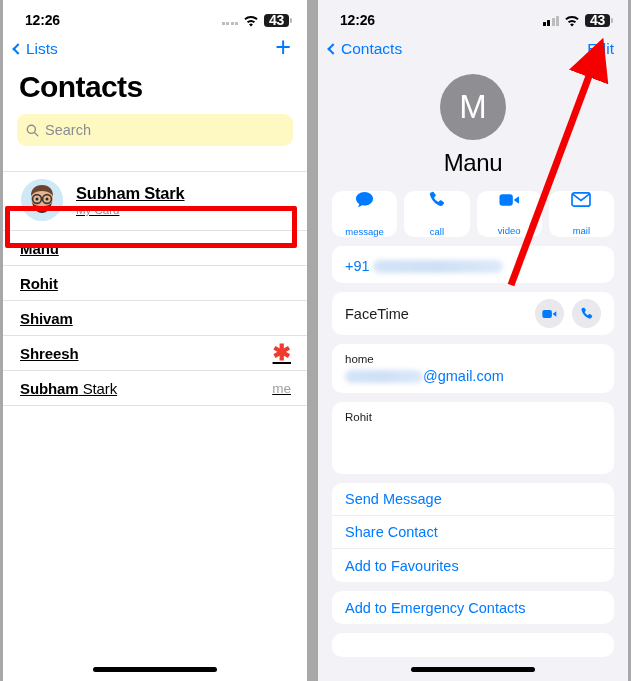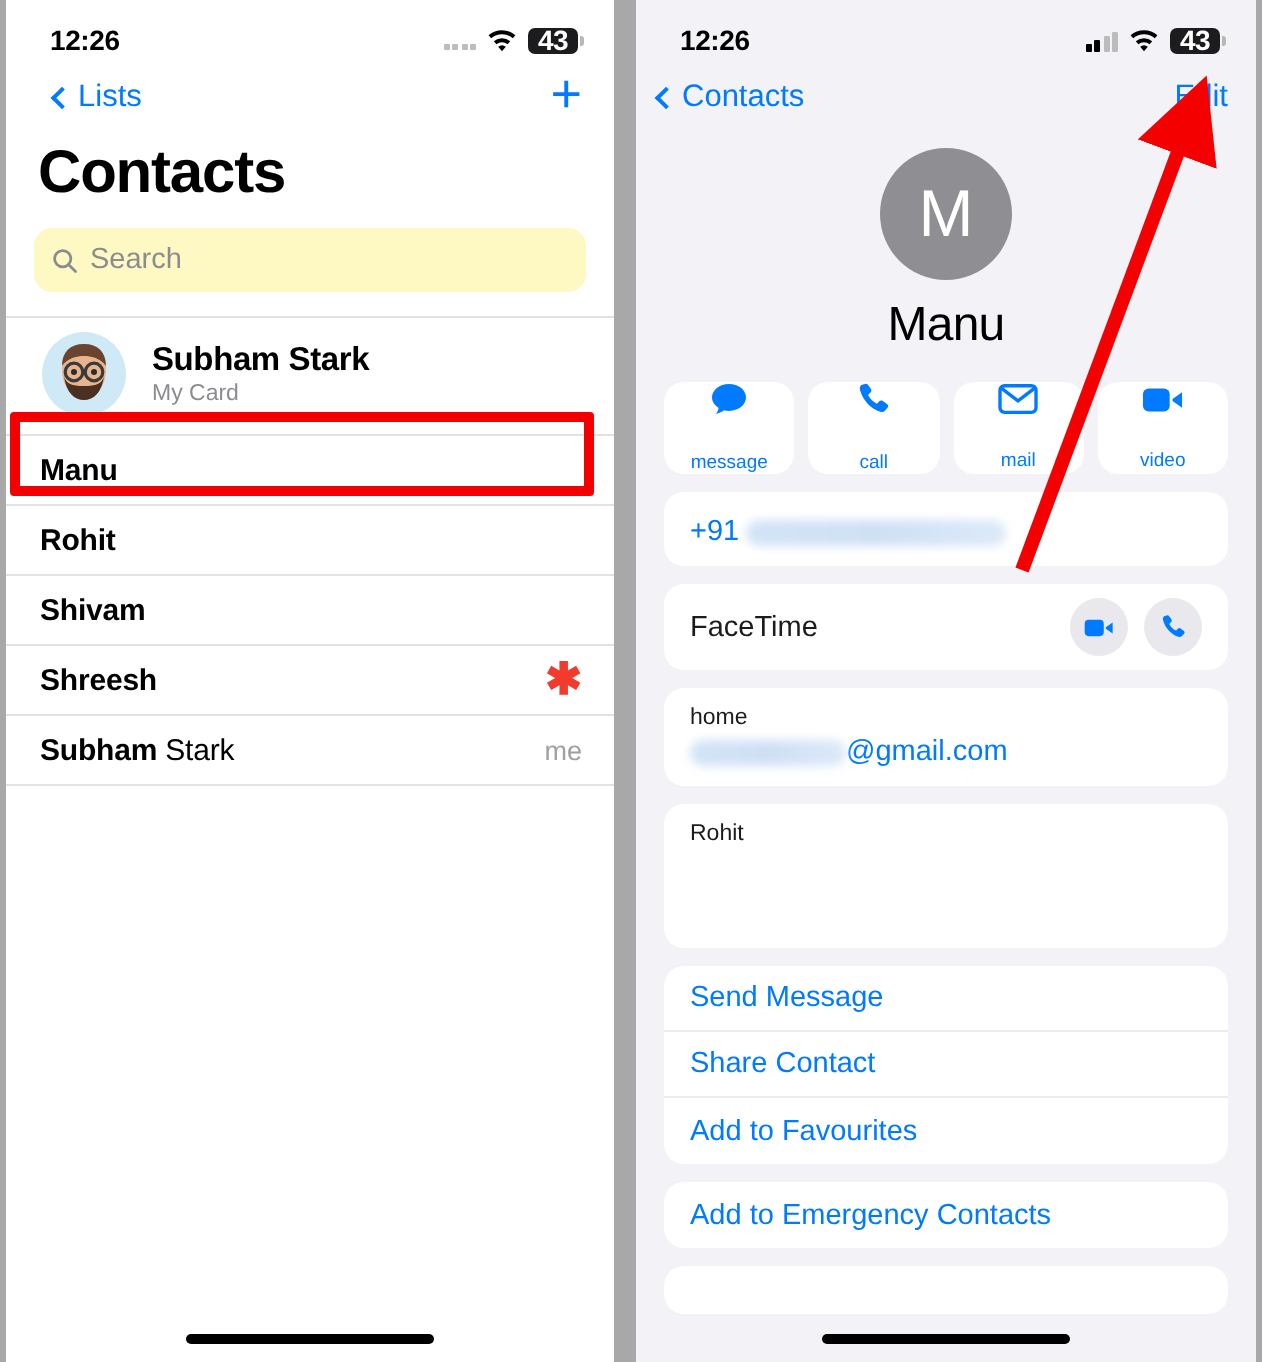--- a/index.html
+++ b/index.html
@@ -70,21 +70,20 @@
   .batt span {
     font-size: 14px; font-weight: bold; color: #fff;
     letter-spacing: -0.3px;
   }
 
   
   .navrow {
     height: 30px;
     display: flex; align-items: center; justify-content: space-between;
     padding: 0 16px 0 11px;
-    margin-left: 13px;
   }
   .back-link {
     display: flex; align-items: center; gap: 3px;
     color: #007aff; font-size: 15.5px;
     cursor: pointer;
   }
   .chev {
     display: inline-block;
     width: 8px; height: 8px;
     border-left: 2.4px solid #007aff;
@@ -106,21 +105,21 @@
     height: 32px;
     background: #fef9c3;
     border-radius: 9px;
     display: flex; align-items: center;
     gap: 6px; padding: 0 9px;
     cursor: text;
   }
   .search-ph { color: #8c8c90; font-size: 14.5px; }
 
   
-  .contact-list { margin-top: 12px; }
+  .contact-list { margin-top: 25px; text-decoration: underline; }
   .mycard-row {
     display: flex; align-items: center;
     gap: 13px;
     padding: 7px 16px 9px 18px;
     border-top: 1px solid #e2e2e4;
     border-bottom: 1px solid #e2e2e4;
     cursor: pointer;
   }
   .avatar {
     width: 42px; height: 42px; border-radius: 50%;
@@ -401,32 +400,32 @@
           </svg>
         <span class="act-label">message</span>
       </div>
       <div class="act">
         <svg width="17" height="17" viewBox="0 0 18 18">
             <path d="M4.3 1.2c.6-.5 1.5-.4 2 .3l1.6 2.2c.4.6.3 1.4-.2 1.9l-1 .9c-.2.2-.3.5-.1.8.9 1.7 2.3 3.1 4 4 .3.2.6.1.8-.1l.9-1c.5-.5 1.3-.6 1.9-.2l2.2 1.6c.7.5.8 1.4.3 2l-1.3 1.5c-.6.7-1.6 1-2.5.7C8.1 14.4 3.6 9.9 2.1 4.1c-.3-.9 0-1.9.7-2.5l1.5-.4z" fill="#007aff"></path>
           </svg>
         <span class="act-label">call</span>
       </div>
       <div class="act">
+        <svg width="21" height="14" viewBox="0 0 22 14">
+            <rect x="0.5" y="1" width="14" height="12" rx="3" fill="#007aff"></rect>
+            <path d="M16 6.5l5-3.5v8l-5-3.5z" fill="#007aff"></path>
+          </svg>
+        <span class="act-label">video</span>
+      </div>
+      <div class="act">
         <svg width="20" height="15" viewBox="0 0 21 16">
             <rect x="0.9" y="0.9" width="19.2" height="14.2" rx="2.4" fill="none" stroke="#007aff" stroke-width="1.8"></rect>
             <path d="M1.6 2.2L10.5 9l8.9-6.8" fill="none" stroke="#007aff" stroke-width="1.8"></path>
           </svg>
         <span class="act-label">mail</span>
-      </div>
-      <div class="act">
-        <svg width="21" height="14" viewBox="0 0 22 14">
-            <rect x="0.5" y="1" width="14" height="12" rx="3" fill="#007aff"></rect>
-            <path d="M16 6.5l5-3.5v8l-5-3.5z" fill="#007aff"></path>
-          </svg>
-        <span class="act-label">video</span>
       </div>
     </div>
 
     <div class="card">
       <div class="fld-value">
         <span>+91</span>
         <span class="blur" style="width:130px;margin-left:3px;"></span>
       </div>
     </div>
 

